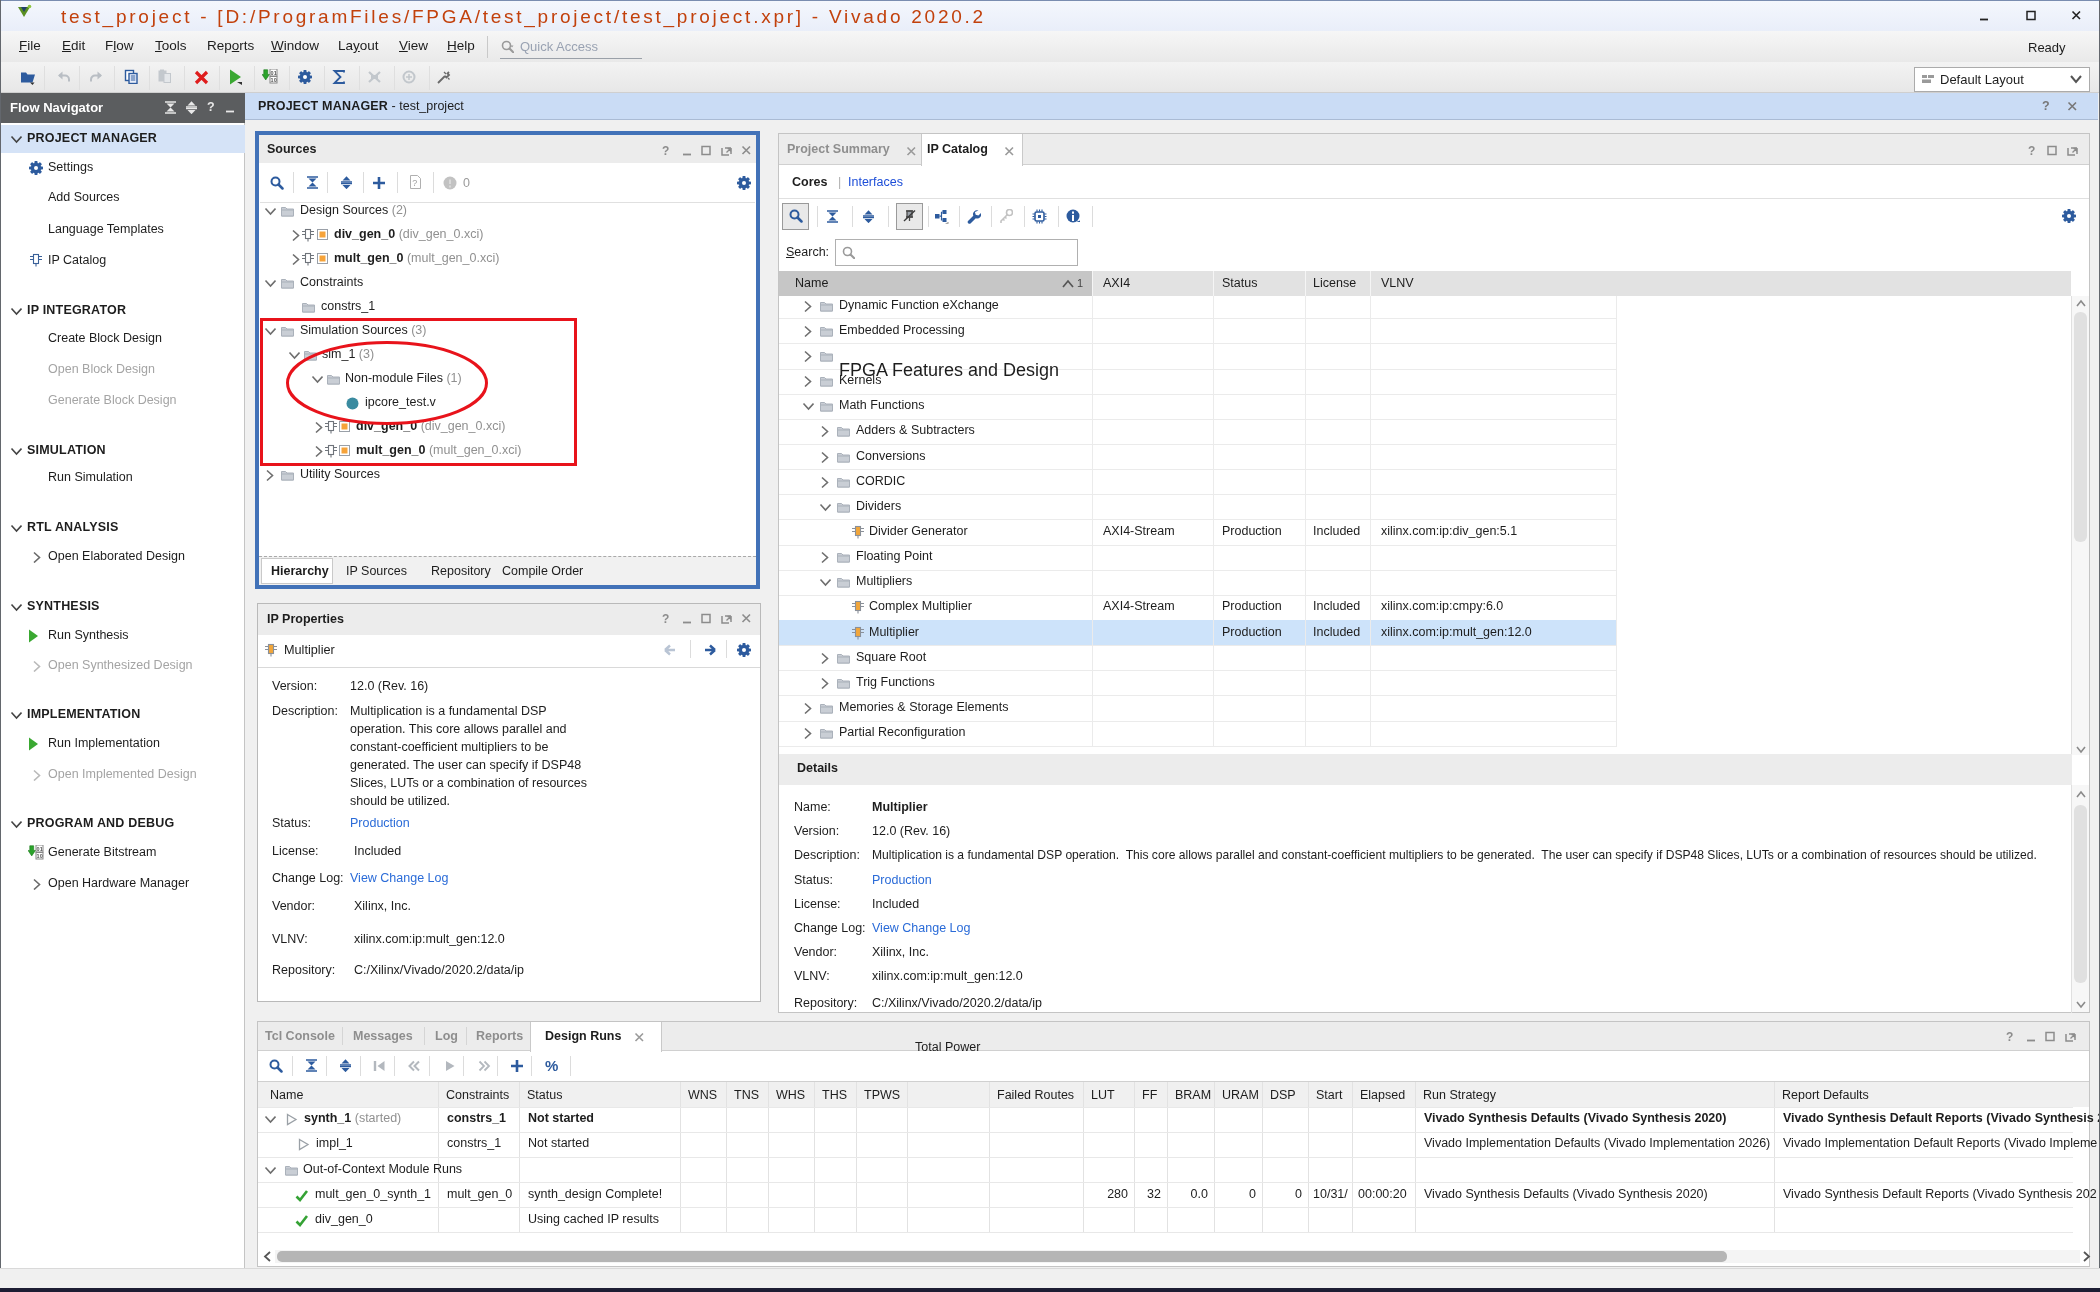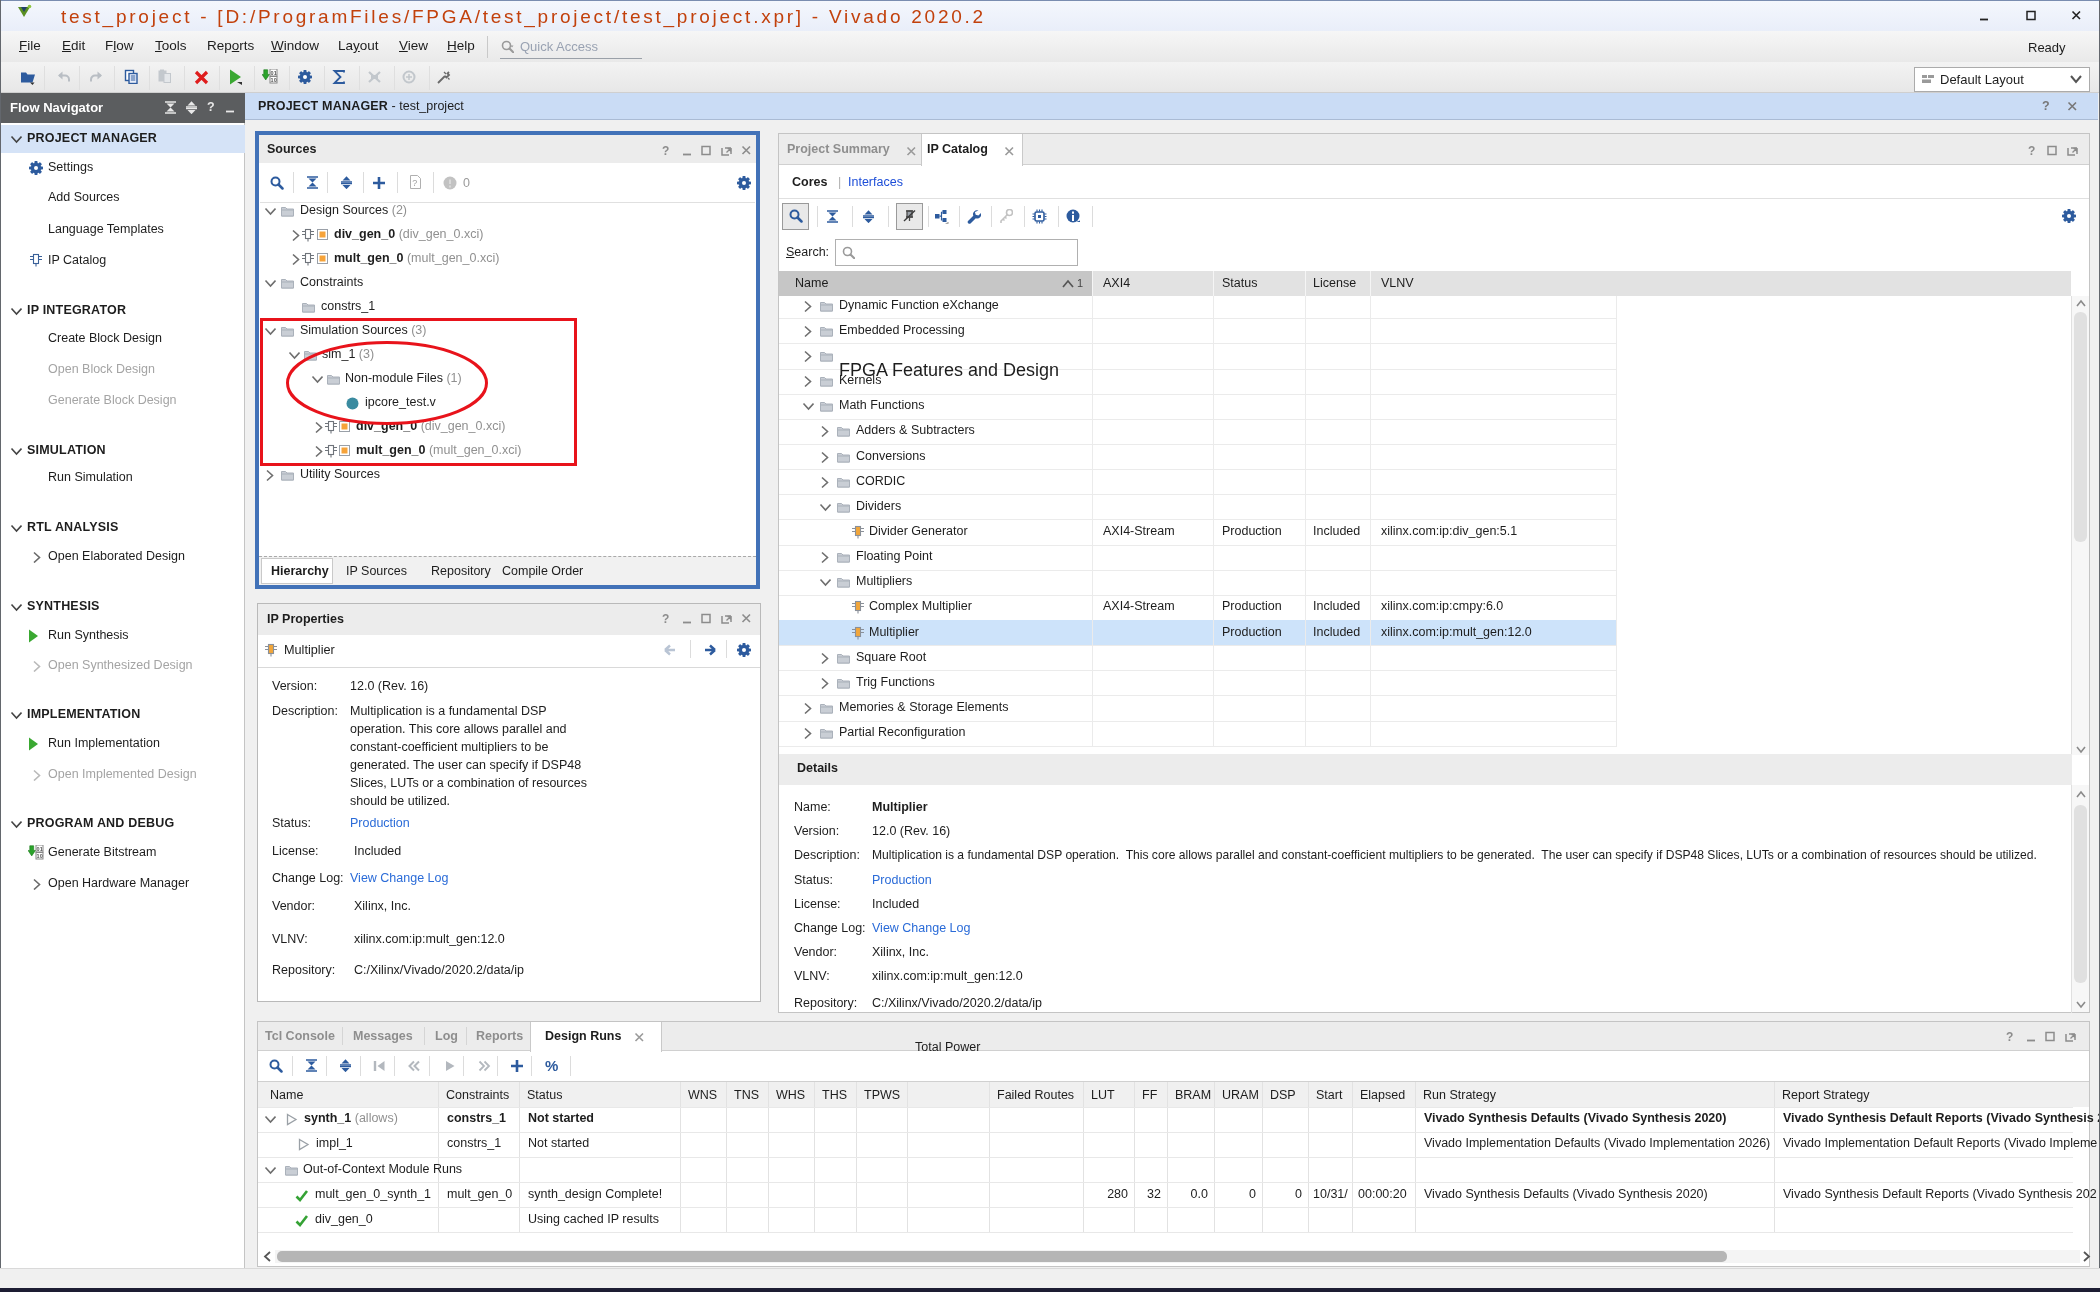--- a/index.html
+++ b/index.html
@@ -911,21 +911,21 @@
 <div class="a" style="left:915px;top:1040px;font-size:12.5px;white-space:nowrap">Total Power</div>
 <div class="a" style="left:997px;top:1088px;font-size:12.5px;white-space:nowrap">Failed Routes</div>
 <div class="a" style="left:1091px;top:1088px;font-size:12.5px;white-space:nowrap">LUT</div>
 <div class="a" style="left:1142px;top:1088px;font-size:12.5px;white-space:nowrap">FF</div>
 <div class="a" style="left:1175px;top:1088px;font-size:12.5px;white-space:nowrap">BRAM</div>
 <div class="a" style="left:1222px;top:1088px;font-size:12.5px;white-space:nowrap">URAM</div>
 <div class="a" style="left:1270px;top:1088px;font-size:12.5px;white-space:nowrap">DSP</div>
 <div class="a" style="left:1316px;top:1088px;font-size:12.5px;white-space:nowrap">Start</div>
 <div class="a" style="left:1360px;top:1088px;font-size:12.5px;white-space:nowrap">Elapsed</div>
 <div class="a" style="left:1423px;top:1088px;font-size:12.5px;white-space:nowrap">Run Strategy</div>
-<div class="a" style="left:1782px;top:1088px;font-size:12.5px;white-space:nowrap">Report Strategy</div>
+<div class="a" style="left:1782px;top:1088px;font-size:12.5px;white-space:nowrap">Report Defaults</div>
 <div class="a" style="left:438px;top:1082px;width:1px;height:150px;background:#e2e2e2"></div>
 <div class="a" style="left:519px;top:1082px;width:1px;height:150px;background:#e2e2e2"></div>
 <div class="a" style="left:680px;top:1082px;width:1px;height:150px;background:#e2e2e2"></div>
 <div class="a" style="left:726px;top:1082px;width:1px;height:150px;background:#e2e2e2"></div>
 <div class="a" style="left:768px;top:1082px;width:1px;height:150px;background:#e2e2e2"></div>
 <div class="a" style="left:814px;top:1082px;width:1px;height:150px;background:#e2e2e2"></div>
 <div class="a" style="left:856px;top:1082px;width:1px;height:150px;background:#e2e2e2"></div>
 <div class="a" style="left:907px;top:1082px;width:1px;height:150px;background:#e2e2e2"></div>
 <div class="a" style="left:989px;top:1082px;width:1px;height:150px;background:#e2e2e2"></div>
 <div class="a" style="left:1083px;top:1082px;width:1px;height:150px;background:#e2e2e2"></div>
@@ -942,21 +942,21 @@
 <div class="a" style="left:258px;top:1157px;width:1815px;height:1px;background:#e8e8e8"></div>
 <div class="a" style="left:258px;top:1182px;width:1815px;height:1px;background:#e8e8e8"></div>
 <div class="a" style="left:258px;top:1207px;width:1815px;height:1px;background:#e8e8e8"></div>
 <div class="a" style="left:258px;top:1232px;width:1815px;height:1px;background:#e8e8e8"></div>
 <svg class="a" style="left:264px;top:1113px" width="12" height="12" viewBox="0 0 12 12">
     <path d="M1.5 3.5 L6.5 9 L11.5 3.5" fill="none" stroke="#6e6e6e" stroke-width="1.6"></path>
   </svg>
 <svg class="a" style="left:286px;top:1113px" width="12" height="13" viewBox="0 0 12 13">
     <path d="M1.5 1.5 L10 6.5 L1.5 11.5 z" fill="#fdfdfd" stroke="#9aa0a6" stroke-width="1.3"></path>
   </svg>
-<div class="a" style="left:304px;top:1111px;white-space:nowrap;font-size:12.5px"><b>synth_1</b> <span class="g">(allows)</span></div>
+<div class="a" style="left:304px;top:1111px;white-space:nowrap;font-size:12.5px"><b>synth_1</b> <span class="g">(started)</span></div>
 <div class="a" style="left:447px;top:1111px;white-space:nowrap;font-size:12.5px"><b>constrs_1</b></div>
 <div class="a" style="left:528px;top:1111px;white-space:nowrap;font-size:12.5px"><b>Not started</b></div>
 <div class="a" style="left:1424px;top:1111px;white-space:nowrap;font-size:12.5px"><b>Vivado Synthesis Defaults (Vivado Synthesis 2020)</b></div>
 <div class="a" style="left:1783px;top:1111px;white-space:nowrap;font-size:12.5px"><b>Vivado Synthesis Default Reports (Vivado Synthesis 2</b></div>
 <svg class="a" style="left:298px;top:1138px" width="12" height="13" viewBox="0 0 12 13">
     <path d="M1.5 1.5 L10 6.5 L1.5 11.5 z" fill="#fdfdfd" stroke="#9aa0a6" stroke-width="1.3"></path>
   </svg>
 <div class="a" style="left:316px;top:1136px;white-space:nowrap;font-size:12.5px">impl_1</div>
 <div class="a" style="left:447px;top:1136px;white-space:nowrap;font-size:12.5px">constrs_1</div>
 <div class="a" style="left:528px;top:1136px;white-space:nowrap;font-size:12.5px">Not started</div>

